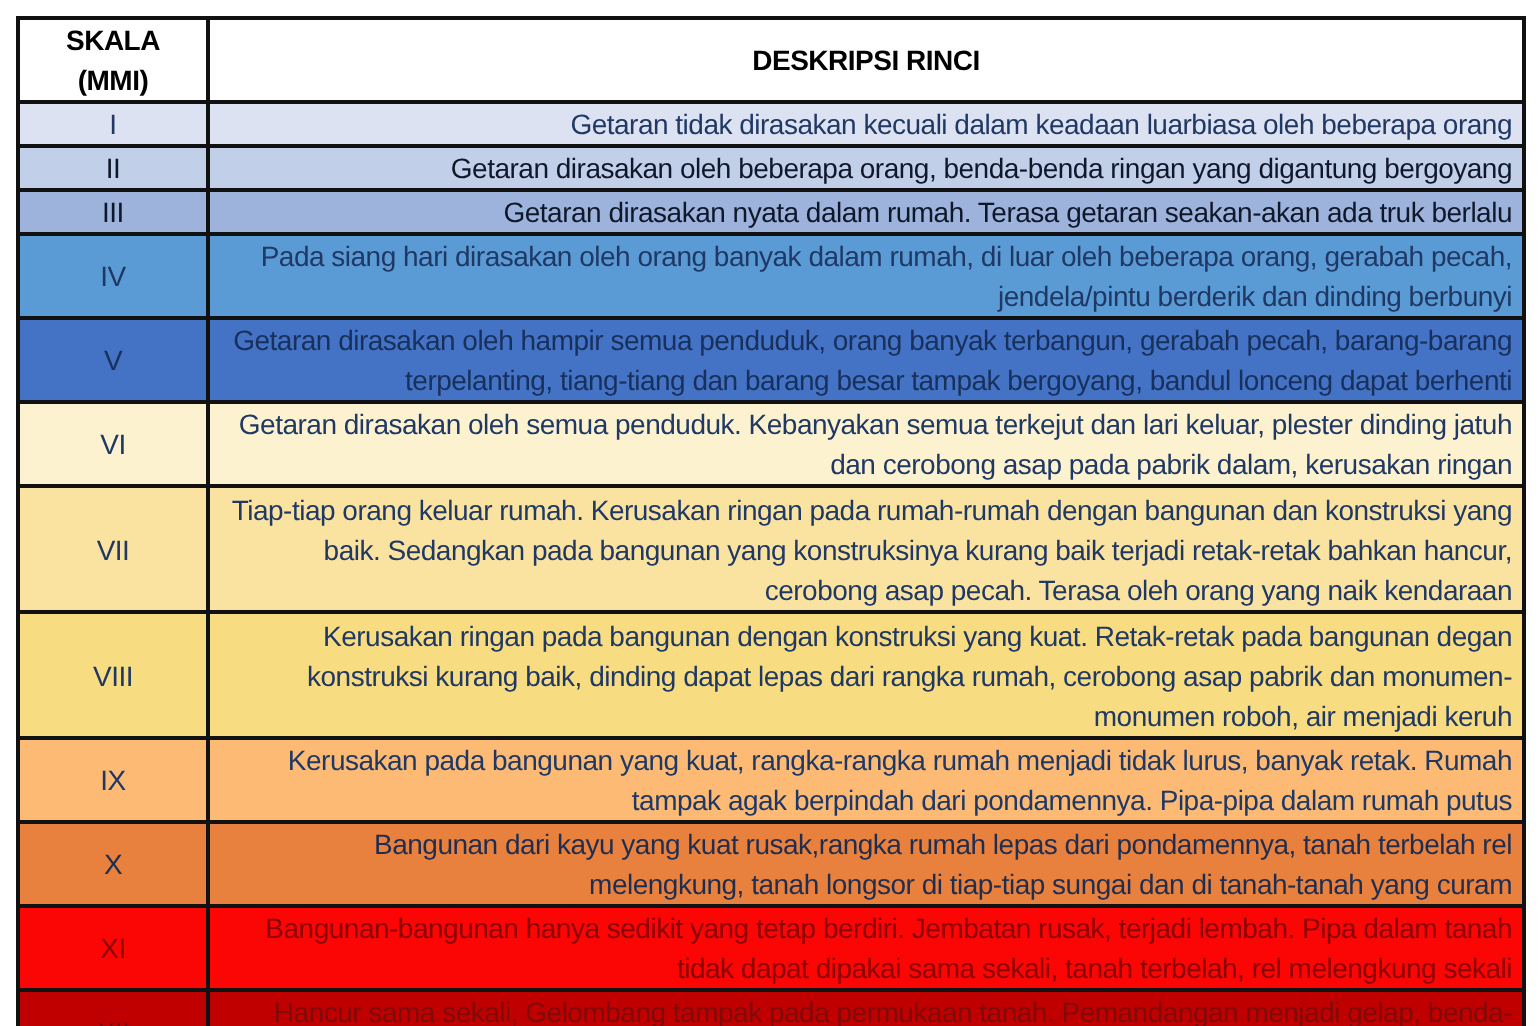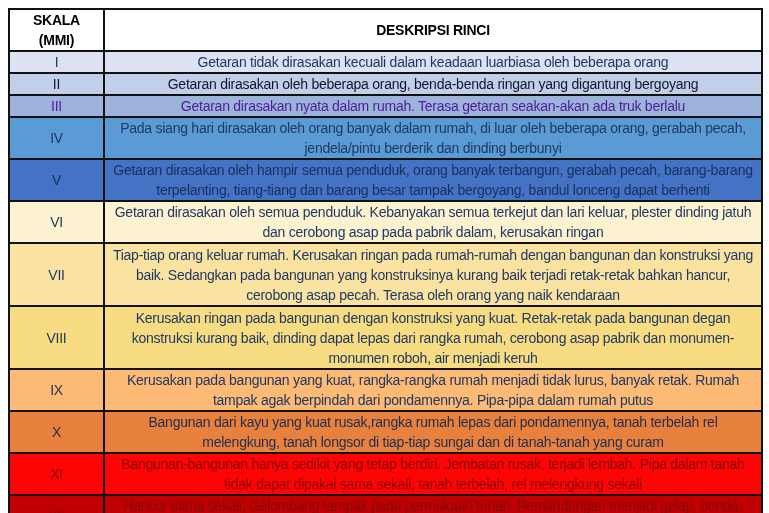--- a/index.html
+++ b/index.html
@@ -50,21 +50,21 @@
     color: #000000;
     text-align: center;
     letter-spacing: -0.3px;
     background: #ffffff;
   }
   td.numeral {
     text-align: center;
     font-weight: normal;
   }
   td.desc {
-    text-align: center;
+    text-align: right;
   }
   
   tr.h1 td { height: 21px; }
   tr.h2 td { height: 42px; }
   tr.h3 td { height: 63px; }
   tr.hx td { height: 37px; }
 </style>
 </head>
 <body>
 
@@ -82,21 +82,21 @@
     </thead>
     <tbody>
       <tr class="h1" style="background-color: rgb(220, 226, 241); color: rgb(31, 56, 100);">
         <td class="numeral">I</td>
         <td class="desc">Getaran tidak dirasakan kecuali dalam keadaan luarbiasa oleh beberapa orang</td>
       </tr>
       <tr class="h1" style="background-color: rgb(194, 207, 233); color: #0f172a;">
         <td class="numeral">II</td>
         <td class="desc">Getaran dirasakan oleh beberapa orang, benda-benda ringan yang digantung bergoyang</td>
       </tr>
-      <tr class="h1" style="background-color: rgb(157, 179, 220); color: #4c1d95;">
+      <tr class="h1" style="background-color: rgb(157, 179, 220); color: #0f172a;">
         <td class="numeral">III</td>
         <td class="desc">Getaran dirasakan nyata dalam rumah. Terasa getaran seakan-akan ada truk berlalu</td>
       </tr>
       <tr class="h2" style="background-color: rgb(91, 155, 213); color: rgb(31, 56, 100);">
         <td class="numeral">IV</td>
         <td class="desc">Pada siang hari dirasakan oleh orang banyak dalam rumah, di luar oleh beberapa orang, gerabah pecah, jendela/pintu berderik dan dinding berbunyi</td>
       </tr>
       <tr class="h2" style="background-color: rgb(68, 114, 196); color: rgb(23, 48, 92);">
         <td class="numeral">V</td>
         <td class="desc">Getaran dirasakan oleh hampir semua penduduk, orang banyak terbangun, gerabah pecah, barang-barang terpelanting, tiang-tiang dan barang besar tampak bergoyang, bandul lonceng dapat berhenti</td>

